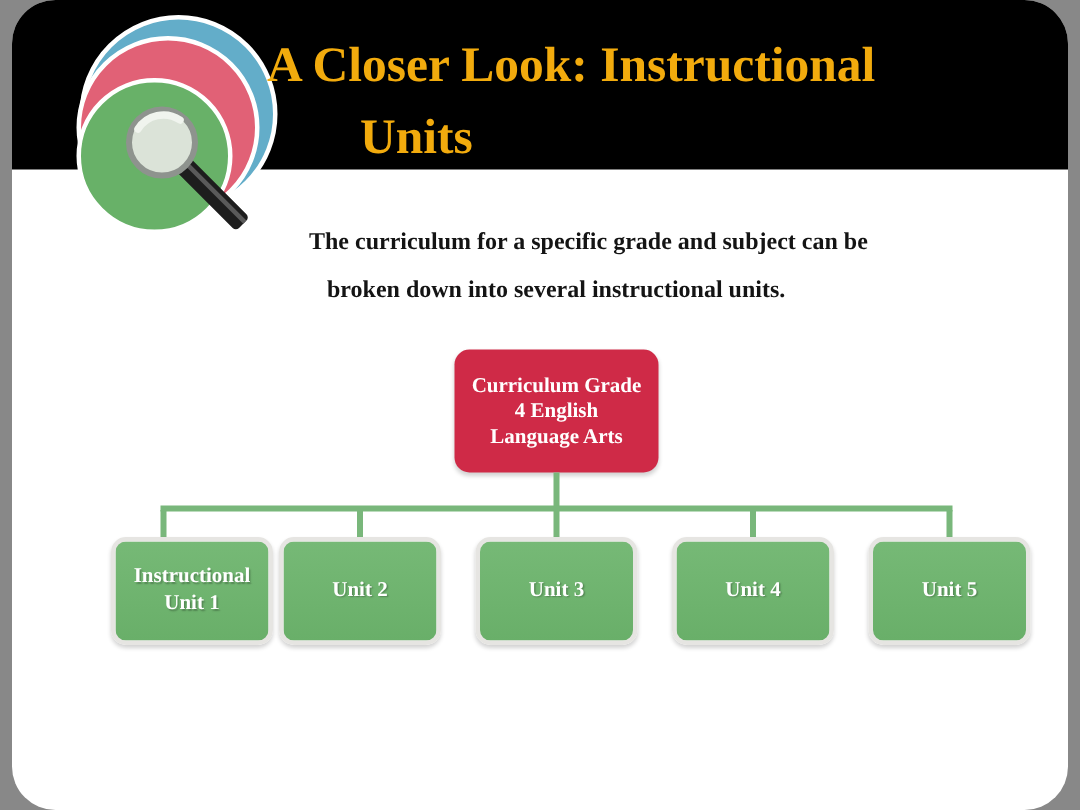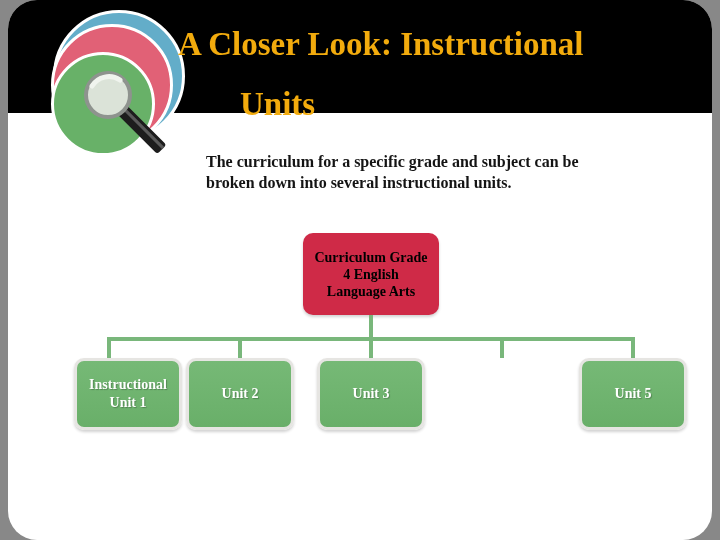--- a/index.html
+++ b/index.html
@@ -20,44 +20,44 @@
   .title-line{
     position:absolute;
     color:#F2AB0D;
     font-weight:bold;
     font-size:33px;
     line-height:1;
     white-space:nowrap;
     z-index:5;
   }
   .title-line1{left:170px;top:28px;}
-  .title-line2{left:232px;top:88px;}
+  .title-line2{left:232px;top:76px;}
   
   .logo{position:absolute;left:28px;top:0px;width:180px;height:172px;z-index:4;}
   .logo-circle{position:absolute;border-radius:50%;border:3px solid #ffffff;}
   .logo-blue{left:17px;top:10px;width:126px;height:126px;background:#63ADC9;}
   .logo-pink{left:15px;top:24px;width:116px;height:116px;background:#E16176;}
   .logo-green{left:15px;top:52px;width:98px;height:98px;background:#68B168;}
   .logo svg{position:absolute;left:0;top:0;}
   
   .body-line{
     position:absolute;left:198px;
     color:#141414;
     font-size:16px;
     font-weight:600;
     white-space:nowrap;
   }
   .body-line1{top:153px;}
-  .body-line2{top:174px;}
+  .body-line2{top:185px;margin-left:12px;}
   
   .root-box{
     position:absolute;left:295px;top:233px;width:136px;height:82px;
     background:#CF2A47;
     border-radius:10px;
-    color:#000000;
+    color:#ffffff;
     font-size:14px;font-weight:600;line-height:17px;
     display:flex;flex-direction:column;align-items:center;justify-content:center;
     text-align:center;
     box-shadow:0 2px 3px rgba(0,0,0,0.18);
   }
   .connector{position:absolute;background:#79B77B;}
   .stem{left:361px;top:315px;width:4px;height:24px;}
   .hline{left:99px;top:337px;width:528px;height:4px;}
   .drop{top:340px;width:4px;height:18px;}
   .drop1{left:99px;}
@@ -122,15 +122,16 @@
   <div class="connector hline"></div>
   <div class="connector drop drop1"></div>
   <div class="connector drop drop2"></div>
   <div class="connector drop drop3"></div>
   <div class="connector drop drop4"></div>
   <div class="connector drop drop5"></div>
 
   <div class="unit-box unit1">Instructional Unit 1</div>
   <div class="unit-box unit2">Unit 2</div>
   <div class="unit-box unit3">Unit 3</div>
+  <div class="unit-box unit4">Unit 4</div>
   <div class="unit-box unit5">Unit 5</div>
 
 </div>
 
 </body></html>

